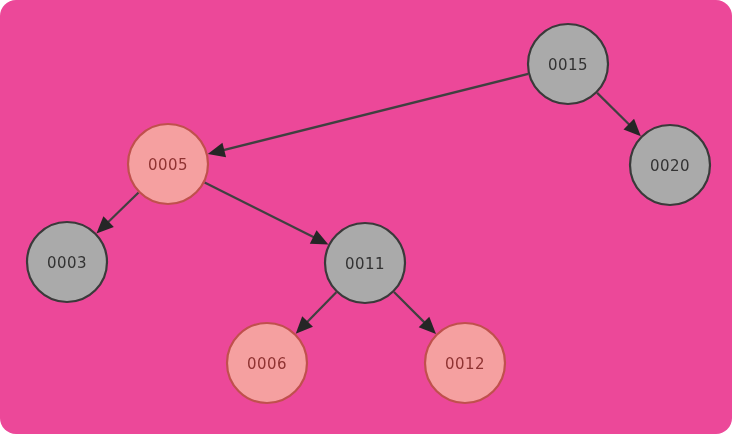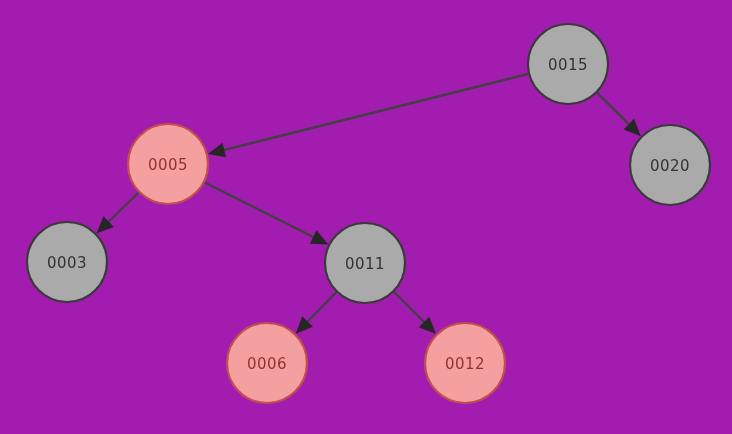--- a/index.html
+++ b/index.html
@@ -7,22 +7,23 @@
     padding: 0;
     background: #ffffff;
   }
   body {
     font-family: "DejaVu Sans", "Liberation Sans", sans-serif;
   }
   #canvas {
     position: relative;
     width: 732px;
     height: 434px;
-    background: #a21caf;
+    background: #ec4899;
     overflow: hidden;
+    border-radius: 16px;
   }
   #graph-svg {
     position: absolute;
     left: 0;
     top: 0;
     width: 732px;
     height: 434px;
   }
   .edge-line {
     stroke-linecap: butt;

